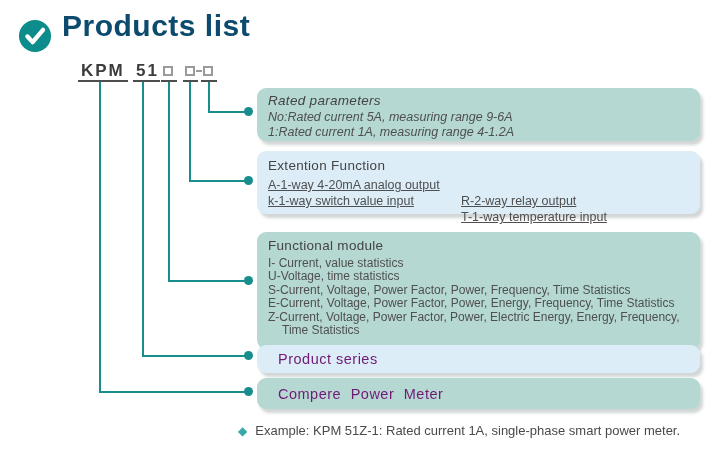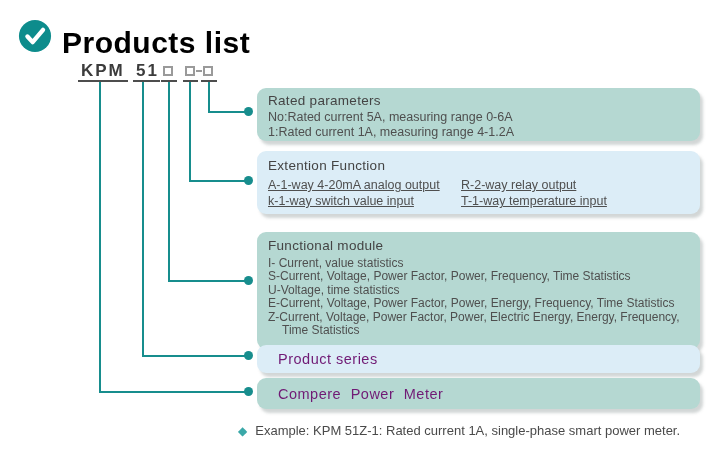--- a/index.html
+++ b/index.html
@@ -5,22 +5,22 @@
   * { margin:0; padding:0; box-sizing:border-box; }
   html,body { background:#ffffff; }
   .canvas {
     position:relative; width:716px; height:452px; background:#ffffff;
     font-family:"Liberation Sans", sans-serif; overflow:hidden;
   }
 
   
   .check-icon { position:absolute; left:18px; top:19px; width:34px; height:34px; }
   .page-title {
-    position:absolute; left:62px; top:26px;
-    font-size:30px; font-weight:bold; color:#000000; letter-spacing:0.5px;
+    position:absolute; left:62px; top:9px;
+    font-size:30px; font-weight:bold; color:#0c4a6e; letter-spacing:0.5px;
   }
 
   
   .model-seg { position:absolute; top:61px; font-size:17px; font-weight:bold; color:#3c3c3c; letter-spacing:2px; }
   .seg-prefix { left:81px; }
   .seg-series { left:136px; }
   .ph-box { position:absolute; top:66px; width:10px; height:10px; border:2px solid #9a9a9a; background:#fff; }
   .ph-1 { left:163px; } .ph-2 { left:185px; } .ph-3 { left:203px; }
   .model-hyphen { position:absolute; left:196px; top:70px; width:6px; height:2px; background:#9a9a9a; }
   .uline { position:absolute; top:80px; height:2px; background:#4d4d4d; }
@@ -54,29 +54,29 @@
   .box {
     position:absolute; left:257px; width:443px; border-radius:9px;
     box-shadow:3px 4px 3px rgba(125,138,138,0.35);
     color:#4a4a4a;
   }
   .box-teal { background:#b5d8d2; }
   .box-blue { background:#dcedf7; }
   .box-title { font-size:13.5px; color:#444; letter-spacing:0.3px; }
   .box-line  { font-size:12.5px; color:#4f4f4f; }
 
-  .b1 { top:88px;  height:53px; padding:5px 10px 0 11px; }
+  .b1 { top:88px;  height:53px; padding:5px 10px 0 11px;font-style:italic; }
   .b1 .box-title { margin-bottom:2px; }
   .b1 .box-line  { line-height:15px; }
 
   .b2 { top:151px; height:63px; padding:7px 2px 0 11px; }
   .b2 .box-title { margin-bottom:4px; }
   .b2-cols { display:flex; }
   .b2-col-left  { width:193px; flex:none; }
-  .b2-col-right { flex:1; }
+  .b2-col-right { flex:1;margin-top:16px; }
   .b2 .box-line { line-height:16px;text-decoration:underline; }
 
   .b3 { top:232px; height:117px; padding:6px 8px 0 11px; }
   .b3 .box-title { margin-bottom:4px; }
   .b3 .box-line  { font-size:12px; line-height:13.4px; white-space:nowrap; }
   .b3 .indent    { padding-left:14px; }
 
   .b4 { top:345px; height:28px; display:flex; align-items:center; padding-left:21px; }
   .b5 { top:378px; height:31px; display:flex; align-items:center; padding-left:21px; }
   .single-label { font-size:14.5px; color:#701a75; letter-spacing:0.5px; }
@@ -125,43 +125,43 @@
   <span class="hline h4l"></span>
   <span class="hline h5l"></span>
   <span class="dot d1"></span>
   <span class="dot d2"></span>
   <span class="dot d3"></span>
   <span class="dot d4"></span>
   <span class="dot d5"></span>
 
   <div class="box box-teal b1">
     <div class="box-title">Rated parameters</div>
-    <div class="box-line">No:Rated current 5A, measuring range 0-6A</div>
+    <div class="box-line">No:Rated current 5A, measuring range 9-6A</div>
     <div class="box-line">1:Rated current 1A, measuring range 4-1.2A</div>
   </div>
 
   <div class="box box-blue b2">
     <div class="box-title">Extention Function</div>
     <div class="b2-cols">
       <div class="b2-col-left">
         <div class="box-line">A-1-way 4-20mA analog output</div>
         <div class="box-line">k-1-way switch value input</div>
       </div>
       <div class="b2-col-right">
         <div class="box-line">R-2-way relay output</div>
         <div class="box-line">T-1-way temperature input</div>
       </div>
     </div>
   </div>
 
   <div class="box box-teal b3">
     <div class="box-title">Functional module</div>
     <div class="box-line">I- Current, value statistics</div>
+    <div class="box-line">U-Voltage, time statistics</div>
     <div class="box-line">S-Current, Voltage, Power Factor, Power, Frequency, Time Statistics</div>
-    <div class="box-line">U-Voltage, time statistics</div>
     <div class="box-line">E-Current, Voltage, Power Factor, Power, Energy, Frequency, Time Statistics</div>
     <div class="box-line">Z-Current, Voltage, Power Factor, Power, Electric Energy, Energy, Frequency,</div>
     <div class="box-line indent">Time Statistics</div>
   </div>
 
   <div class="box box-blue b4">
     <div class="single-label">Product series</div>
   </div>
 
   <div class="box box-teal b5">

